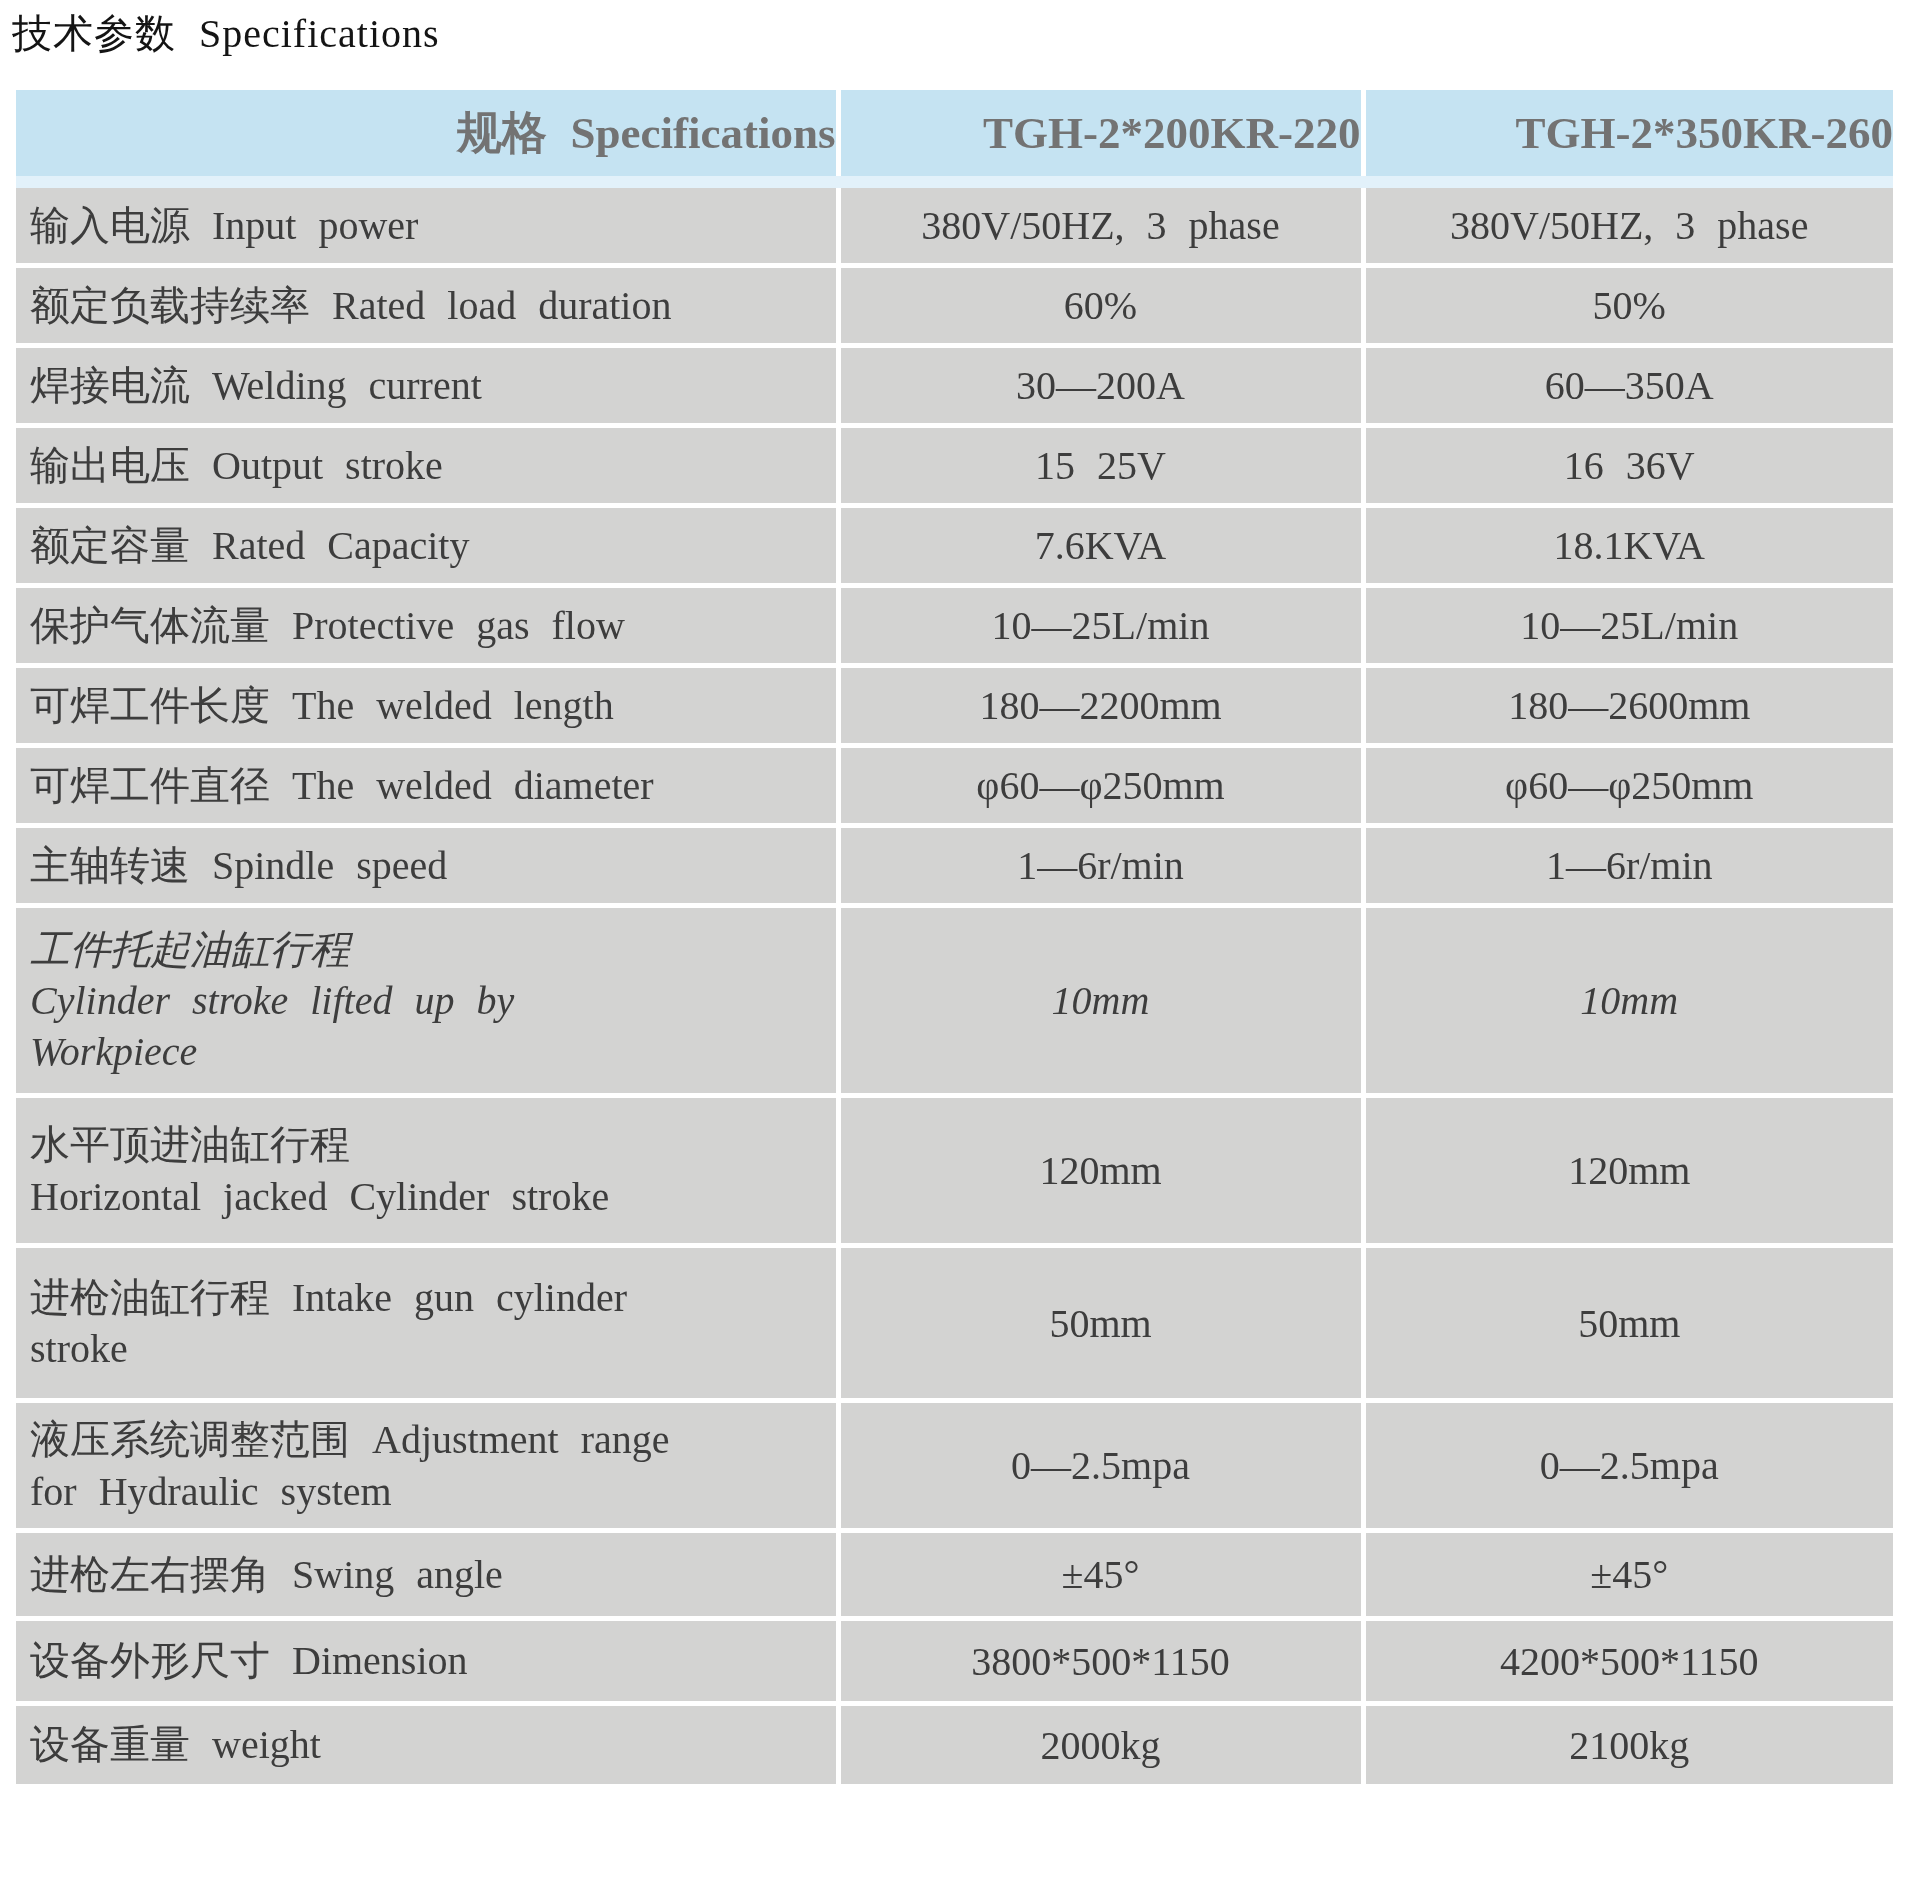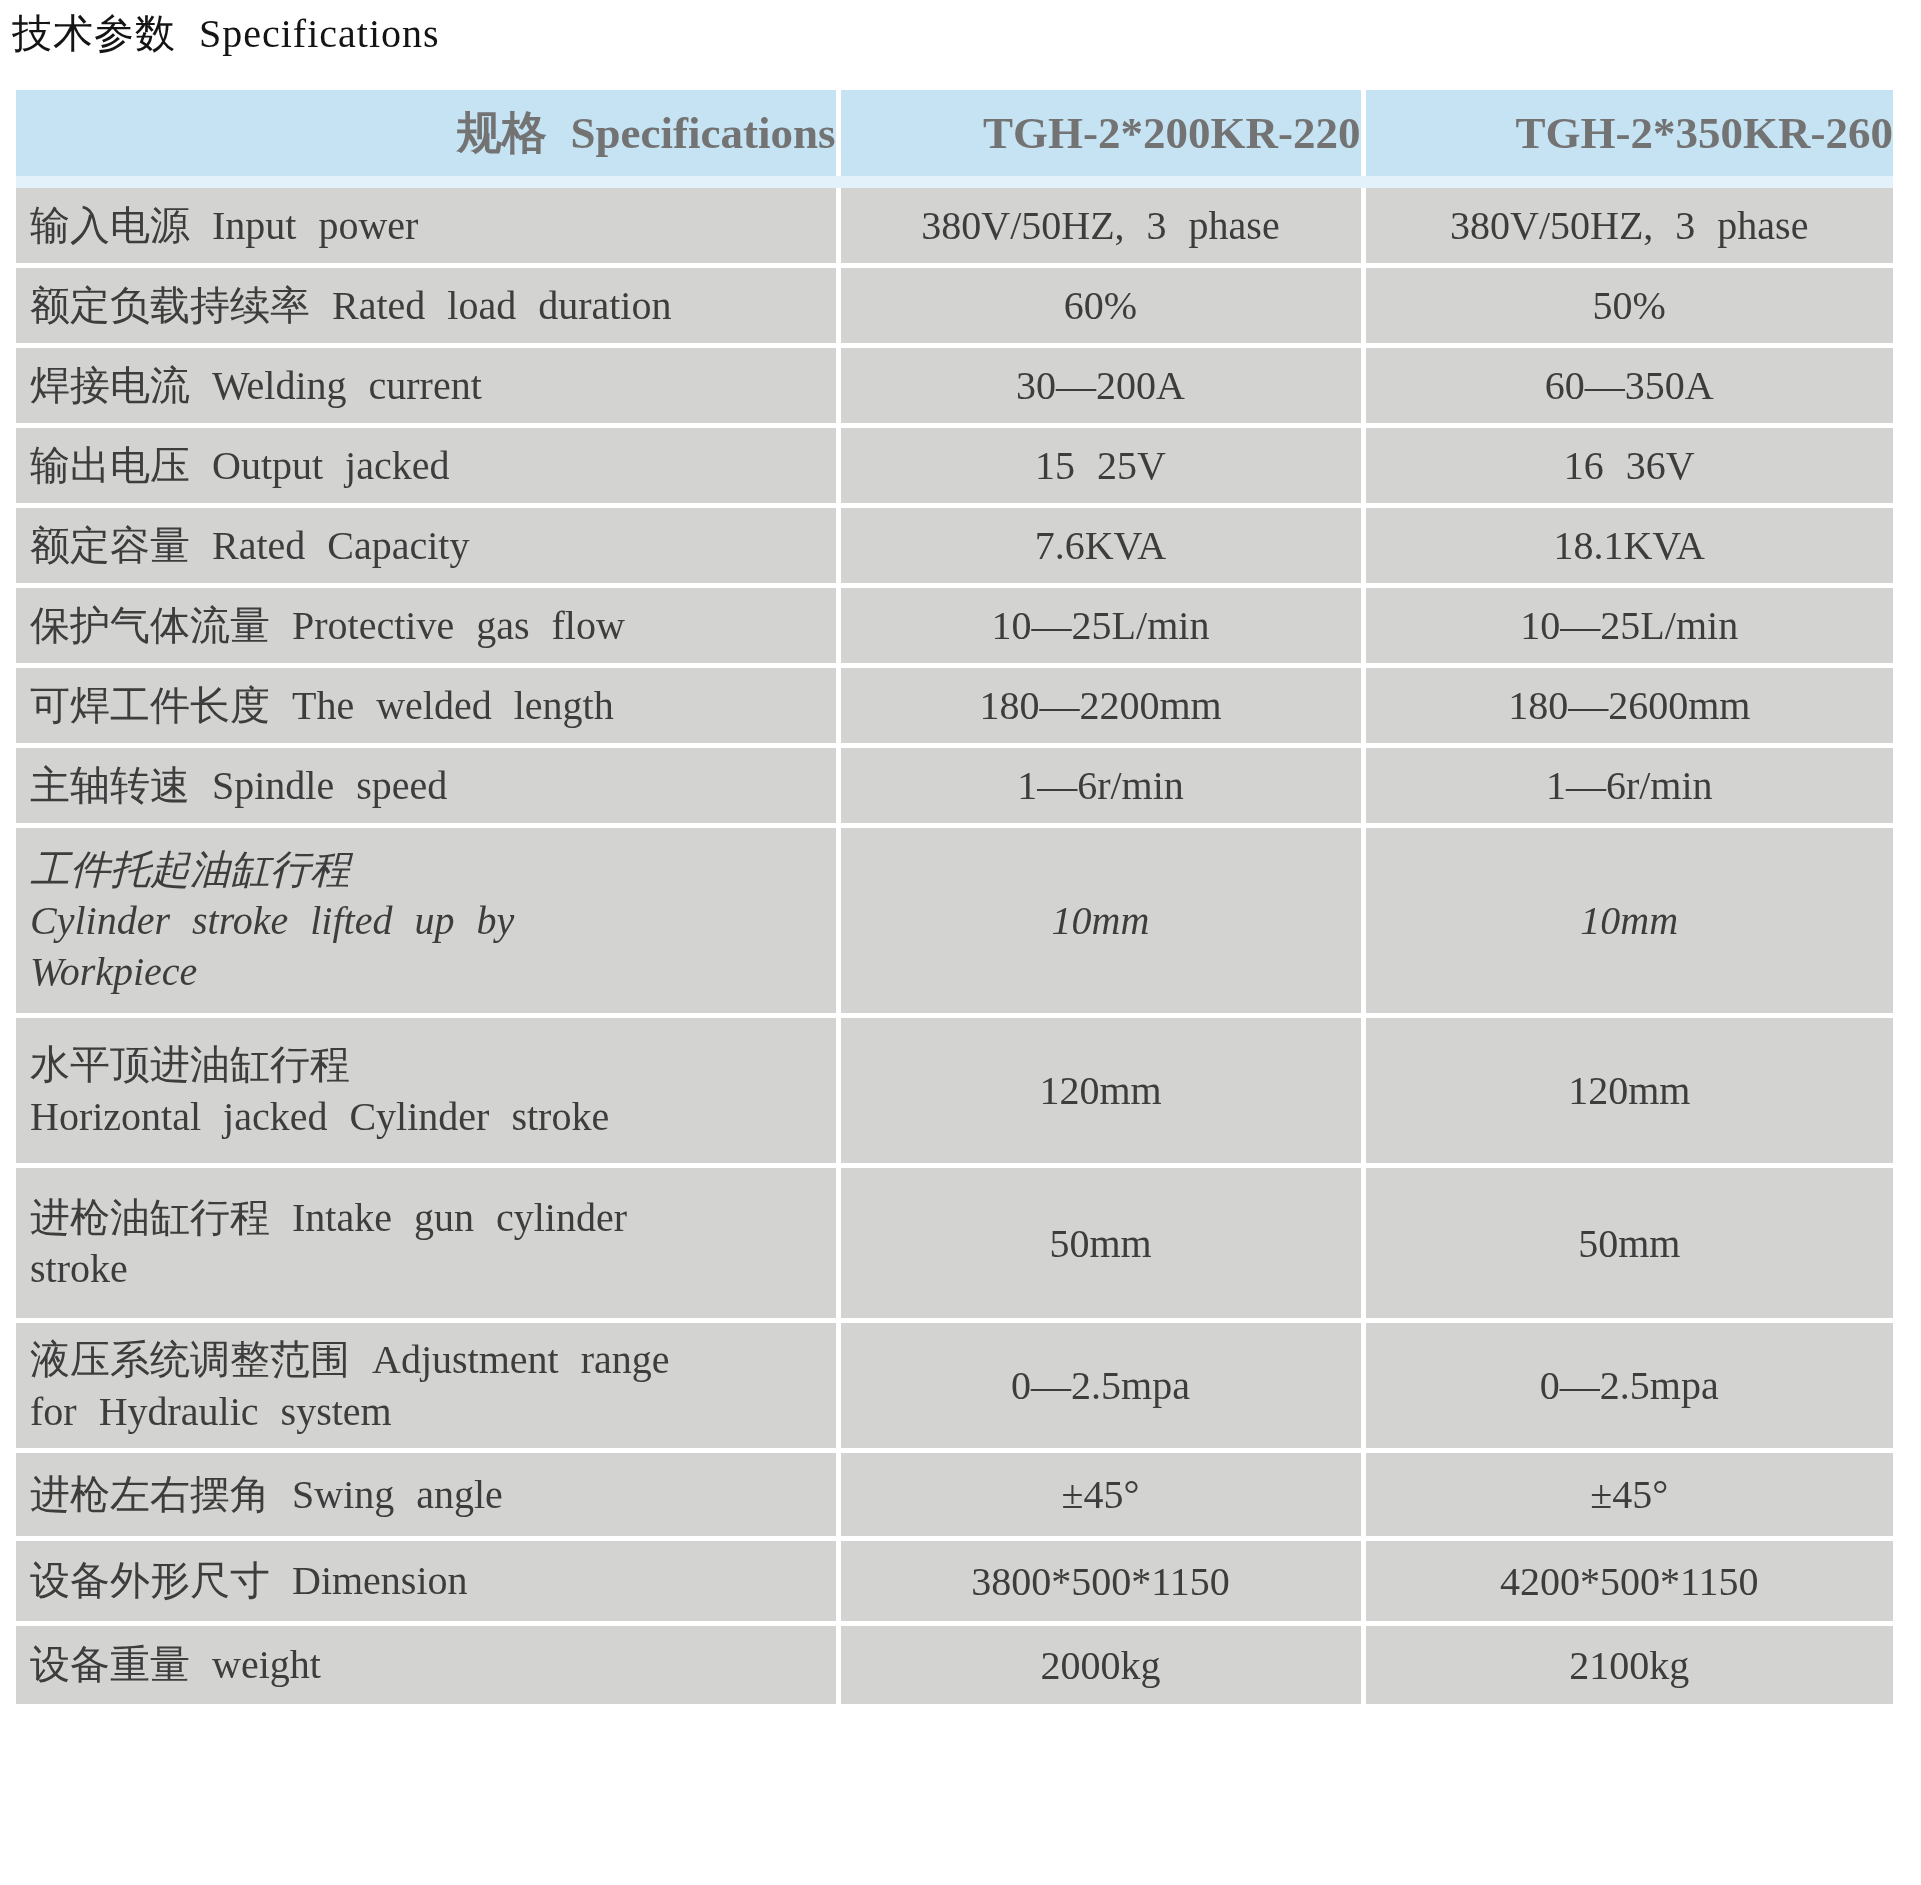--- a/index.html
+++ b/index.html
@@ -115,38 +115,43 @@
       <td class="cell-label">额定负载持续率 Rated load duration</td>
       <td class="cell-value">60%</td>
       <td class="cell-value">50%</td>
     </tr>
     <tr class="h75">
       <td class="cell-label">焊接电流 Welding current</td>
       <td class="cell-value">30—200A</td>
       <td class="cell-value">60—350A</td>
     </tr>
     <tr class="h75">
-      <td class="cell-label">输出电压 Output jacked</td>
+      <td class="cell-label">输出电压 Output stroke</td>
       <td class="cell-value">15 25V</td>
       <td class="cell-value">16 36V</td>
     </tr>
     <tr class="h75">
       <td class="cell-label">额定容量 Rated Capacity</td>
       <td class="cell-value">7.6KVA</td>
       <td class="cell-value">18.1KVA</td>
     </tr>
     <tr class="h75">
       <td class="cell-label">保护气体流量 Protective gas flow</td>
       <td class="cell-value">10—25L/min</td>
       <td class="cell-value">10—25L/min</td>
     </tr>
     <tr class="h75">
       <td class="cell-label">可焊工件长度 The welded length</td>
       <td class="cell-value">180—2200mm</td>
       <td class="cell-value">180—2600mm</td>
+    </tr>
+    <tr class="h75">
+      <td class="cell-label">可焊工件直径 The welded diameter</td>
+      <td class="cell-value">φ60—φ250mm</td>
+      <td class="cell-value">φ60—φ250mm</td>
     </tr>
     <tr class="h75">
       <td class="cell-label">主轴转速 Spindle speed</td>
       <td class="cell-value">1—6r/min</td>
       <td class="cell-value">1—6r/min</td>
     </tr>
     <tr class="h185">
       <td class="cell-label">工件托起油缸行程
 Cylinder stroke lifted up by
 Workpiece</td>

